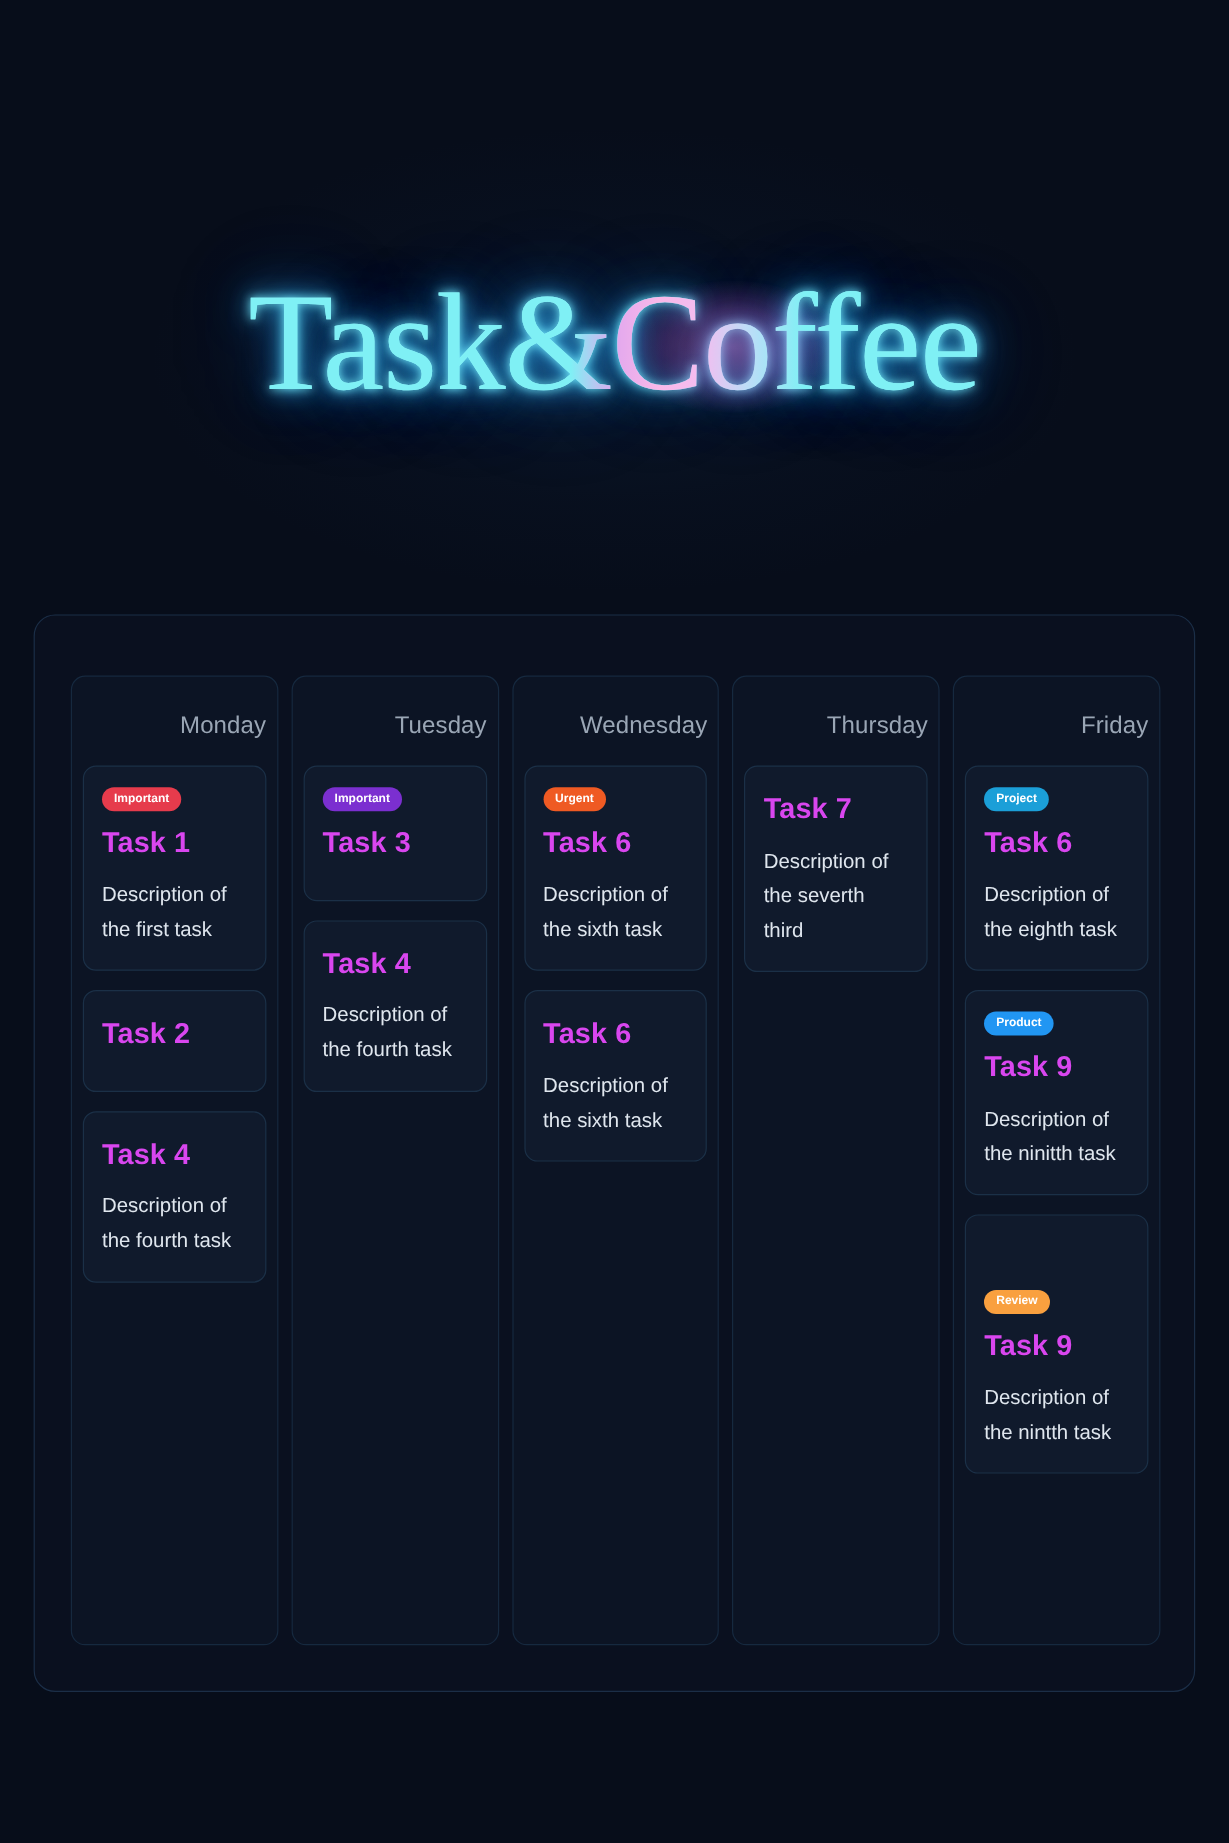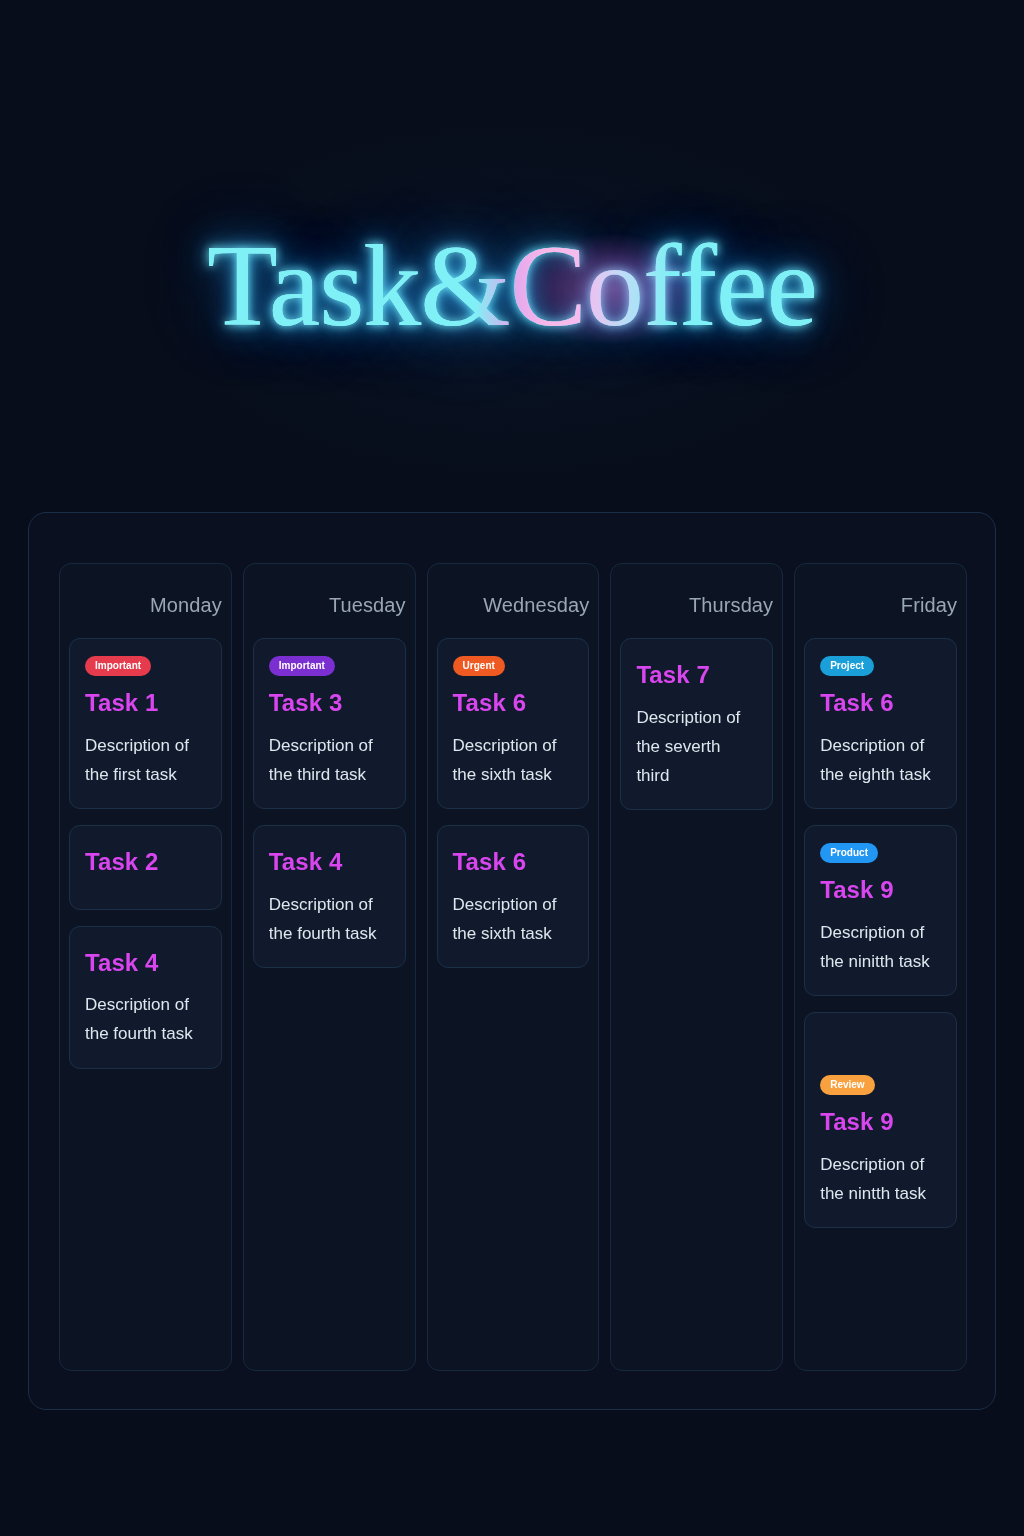--- a/index.html
+++ b/index.html
@@ -207,21 +207,21 @@
           </div>
           <div class="task-card no-badge">
             <div class="task-title">Task 4</div>
             <div class="task-desc">Description of the fourth task</div>
           </div>
         </div>
       </div>
       <div class="day-column">
         <div class="day-header">Tuesday</div>
         <div class="card-list">
-          <div class="task-card"><span class="badge" style="background: rgb(123, 47, 208);">Important</span><div class="task-title">Task 3</div><div class="task-desc">Description of the third task</div></div>
+          <div class="task-card"><span class="badge" style="background: rgb(123, 47, 208);">Important</span><div class="task-title">Task 3</div></div>
           <div class="task-card no-badge">
             <div class="task-title">Task 4</div>
             <div class="task-desc">Description of the fourth task</div>
           </div>
         </div>
       </div>
       <div class="day-column">
         <div class="day-header">Wednesday</div>
         <div class="card-list">
           <div class="task-card"><span class="badge" style="background: rgb(239, 90, 35);">Urgent</span><div class="task-title">Task 6</div><div class="task-desc">Description of the sixth task</div></div>

